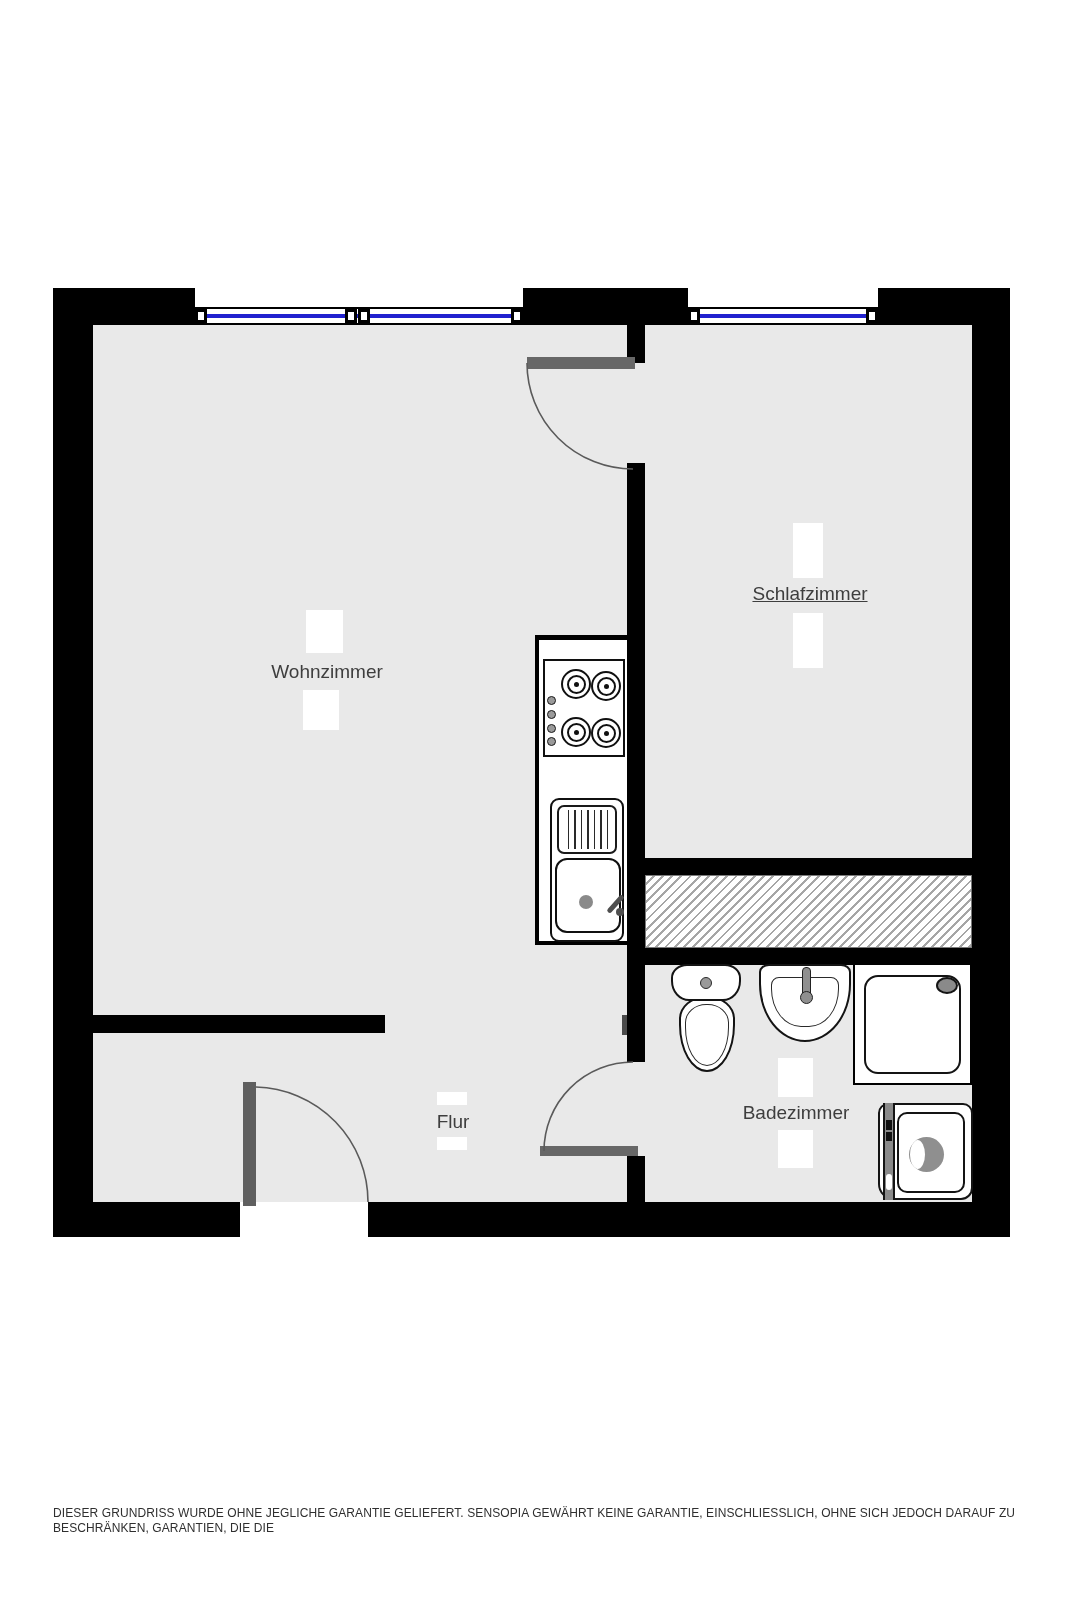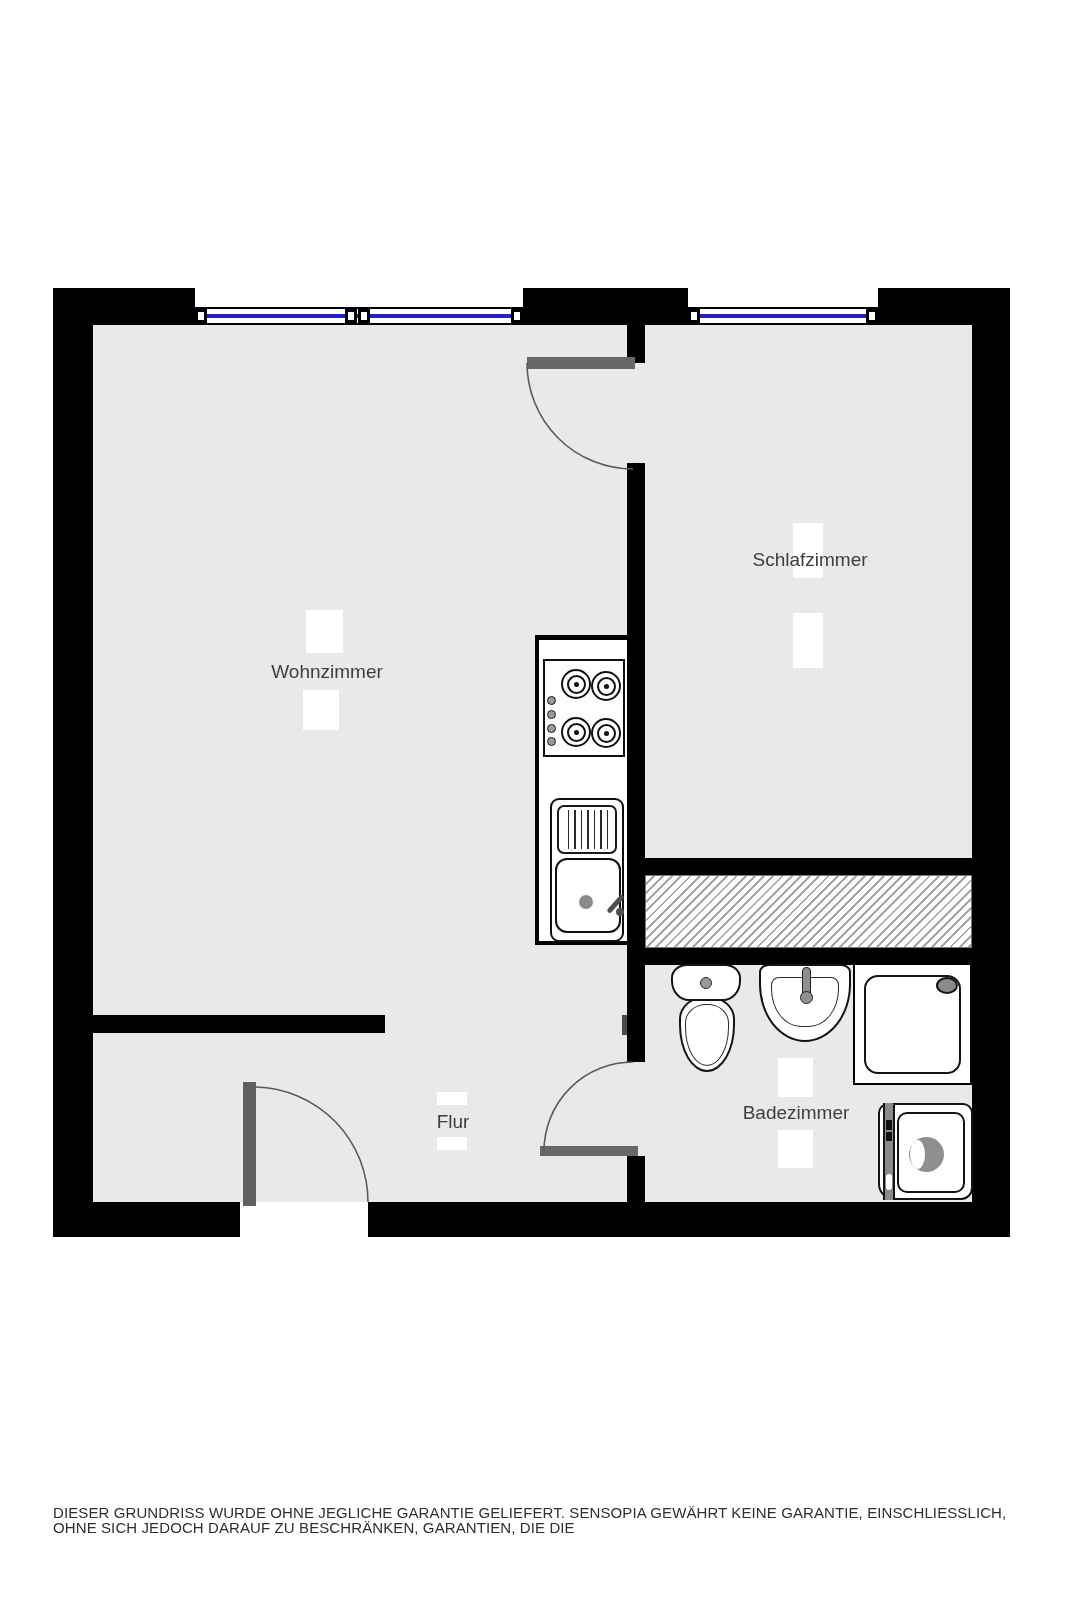--- a/index.html
+++ b/index.html
@@ -35,21 +35,21 @@
   .basin{position:absolute;background:#fff;border:2.5px solid #101010;border-radius:12px;}
   .drain{position:absolute;background:#8a8a8a;border-radius:50%;}
   .faucet-lever{position:absolute;width:5px;height:22px;background:#4f4f4f;border-radius:3px;transform:rotate(42deg);}
   .faucet-dot{position:absolute;width:8px;height:8px;background:#4f4f4f;border-radius:50%;}
   
   .outline{position:absolute;background:#fff;border:2px solid #141414;}
   
   .room-label{position:absolute;font-size:19px;color:#3e3e3e;white-space:nowrap;transform:translate(-50%,-50%);}
   .ph{position:absolute;background:#fff;}
   
-  .disclaimer{position:absolute;left:53px;top:1506px;width:980px;font-size:15px;line-height:14.5px;color:#2f2f2f;letter-spacing:0.1px;}
+  .disclaimer{position:absolute;left:53px;top:1506px;width:980px;font-size:12px;line-height:14.5px;color:#2f2f2f;letter-spacing:0.1px;}
 </style>
 </head>
 <body>
 
 <div id="canvas">
 
   <div class="floor" style="left:93px;top:325px;width:879px;height:877px;"></div>
 
   <div class="wall" style="left:53px;top:288px;width:142px;height:37px;"></div>
   <div class="wall" style="left:523px;top:288px;width:165px;height:37px;"></div>
@@ -143,21 +143,21 @@
   <div class="abs" style="left:897px;top:1112px;width:68px;height:81px;border:2px solid #141414;border-radius:10px;background:#fff;"></div>
   <div class="abs" style="left:909px;top:1137px;width:35px;height:35px;background:#8f8f8f;border-radius:50%;overflow:hidden;">
     <div class="abs" style="left:1px;top:3px;width:15px;height:29px;background:#fff;border-radius:50%;"></div>
   </div>
 
   <div class="ph" style="left:306px;top:610px;width:37px;height:43px;"></div>
   <div class="room-label" style="left:327px;top:672px;">Wohnzimmer</div>
   <div class="ph" style="left:303px;top:690px;width:36px;height:40px;"></div>
 
   <div class="ph" style="left:793px;top:523px;width:30px;height:55px;"></div>
-  <div class="room-label" style="left:810px;top:560px;">Schlafzimmer</div>
+  <div class="room-label" style="left:810px;top:594px;text-decoration:underline;">Schlafzimmer</div>
   <div class="ph" style="left:793px;top:613px;width:30px;height:55px;"></div>
 
   <div class="ph" style="left:437px;top:1092px;width:30px;height:13px;"></div>
   <div class="room-label" style="left:453px;top:1122px;">Flur</div>
   <div class="ph" style="left:437px;top:1137px;width:30px;height:13px;"></div>
 
   <div class="ph" style="left:778px;top:1058px;width:35px;height:39px;"></div>
   <div class="room-label" style="left:796px;top:1113px;">Badezimmer</div>
   <div class="ph" style="left:778px;top:1130px;width:35px;height:38px;"></div>
 

